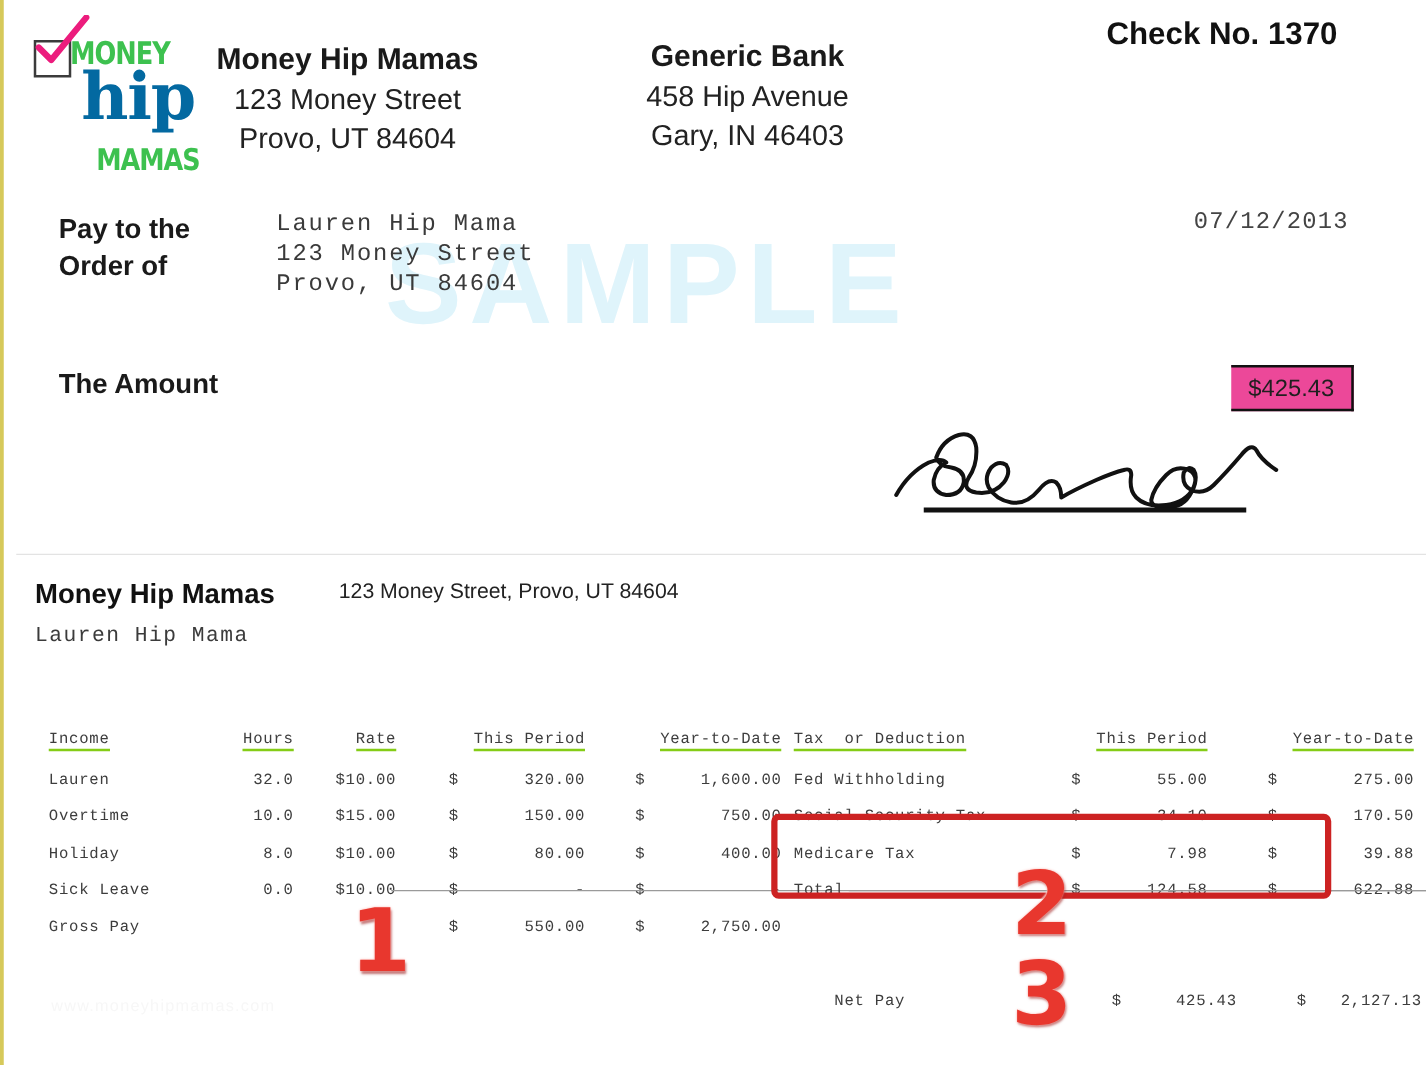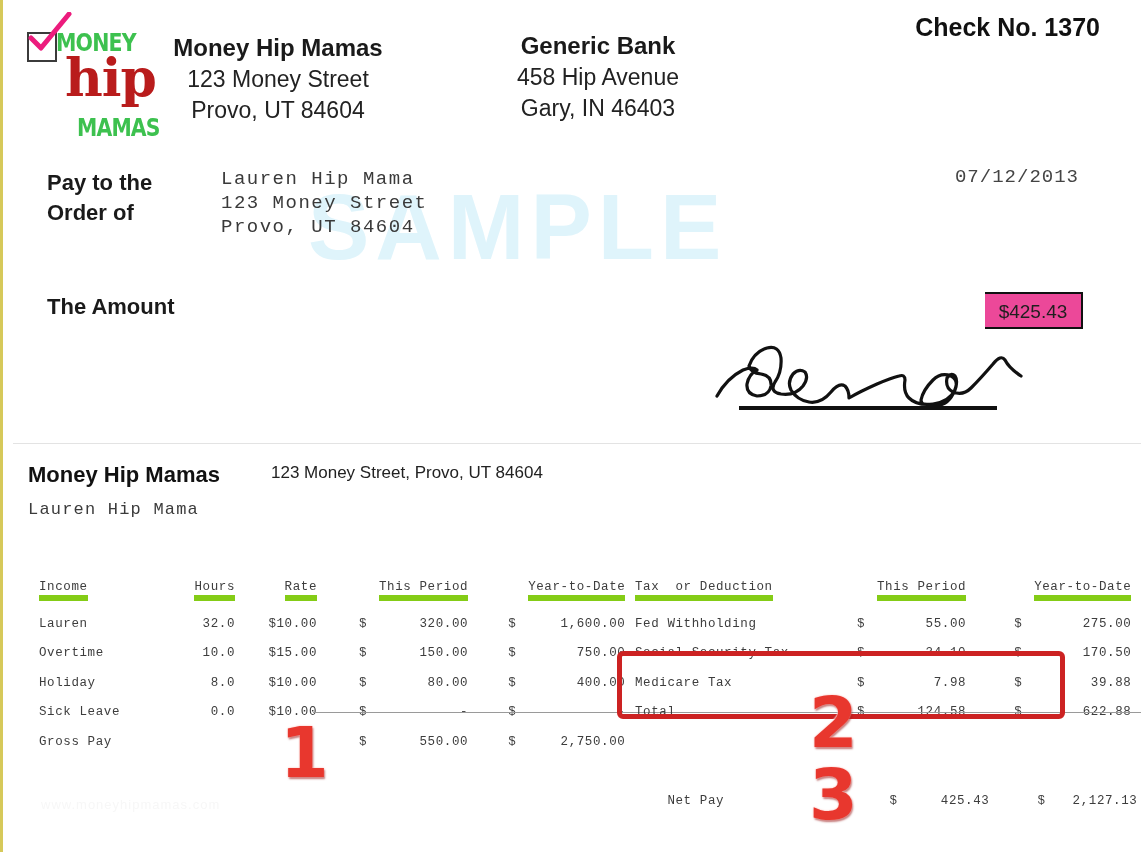--- a/index.html
+++ b/index.html
@@ -97,21 +97,21 @@
     transform-origin: left center;
   }
   .logo-hip {
     position: absolute;
     left: 40px;
     top: 28px;
     font-family: "DejaVu Serif", serif;
     font-weight: bold;
     font-size: 52px;
     letter-spacing: -1px;
-    color: #b91c1c;
+    color: #0369a1;
     line-height: 1;
   }
   .logo-mamas {
     position: absolute;
     left: 52px;
     top: 90px;
     font-family: "DejaVu Sans", sans-serif;
     font-weight: bold;
     font-size: 24px;
     letter-spacing: -1px;
@@ -134,21 +134,21 @@
     color: #222222;
     font-family: "Liberation Sans", sans-serif;
     white-space: nowrap;
     margin-top: 4px;
   }
   #company-block { left: 162px; top: 34px; width: 226px; }
   #bank-block { left: 480px; top: 32px; width: 230px; }
 
   .check-no {
     position: absolute;
-    right: 44px;
+    right: 74px;
     top: 13px;
     font-size: 25px;
     font-weight: bold;
     color: #111111;
     white-space: nowrap;
   }
 
   
   .pay-to-label {
     position: absolute;
@@ -282,21 +282,21 @@
     color: #3d3d3d;
     border-collapse: collapse;
   }
   .tbl td, .tbl th {
     padding: 0;
     font-weight: normal;
     white-space: pre;
     vertical-align: bottom;
   }
   .tbl .hdr span {
-    border-bottom: 6px solid #84cc16;
+    border-bottom: 2px solid #84cc16;
     padding-bottom: 1px;
     display: inline-block;
   }
   .tbl tr { height: 29.5px; }
   .tbl tr.hdr { height: 31px; }
 
   #income-table { left: 36px; top: 570px; }
   #income-table td.c-label { width: 130px; }
   #income-table td.c-hours { width: 66px; text-align: right; }
   #income-table td.c-rate  { width: 76px; text-align: right; padding-left: 6px;}

